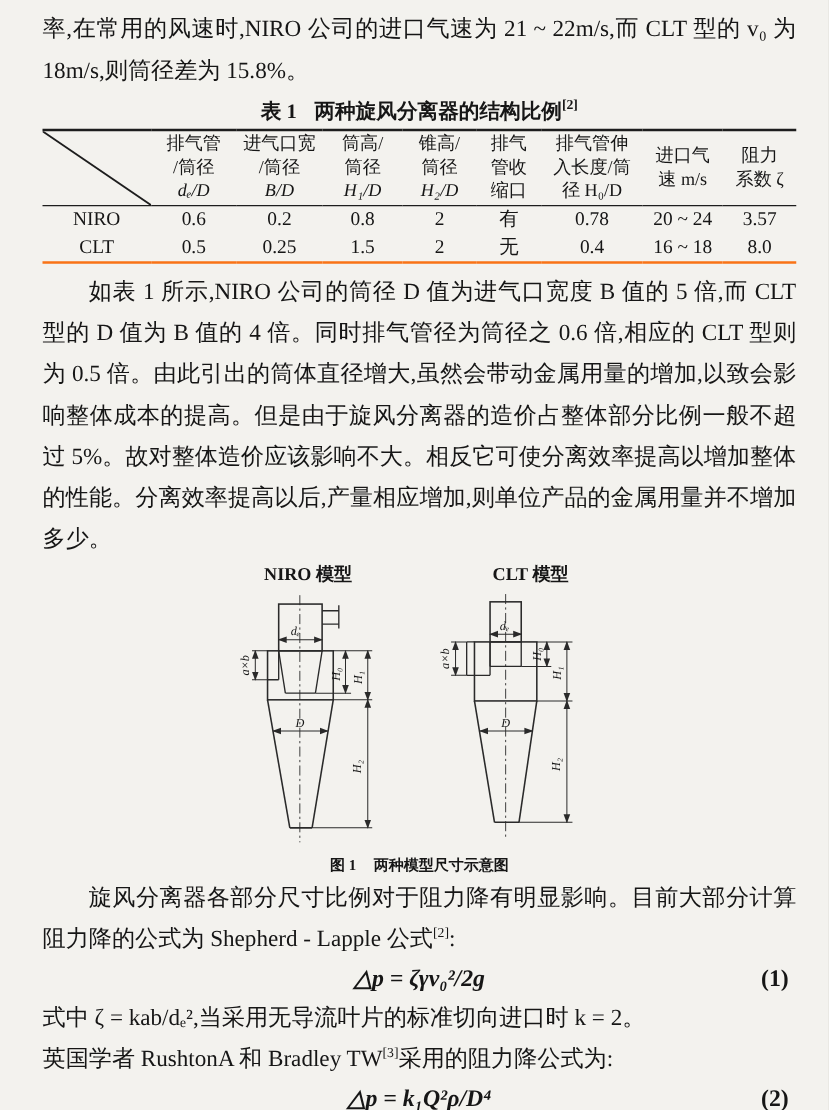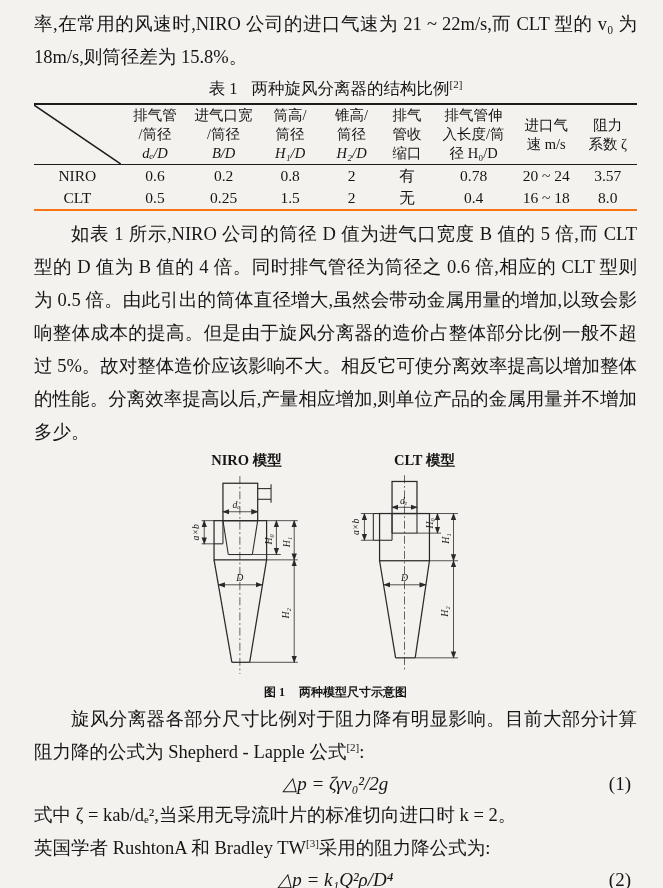--- a/index.html
+++ b/index.html
@@ -19,21 +19,21 @@
     line-height: 33px;
     text-align: justify;
     margin: 0;
   }
   .indent { text-indent: 2em; }
   sup.ref { font-size: 11px; line-height: 0; }
 
   
   .table-title {
     text-align: center;
-    font-weight: normal;
+    font-weight: bold;
     font-size: 16.5px;
     margin: 4px 0 3px 0;
   }
   .title-label { margin-right: 14px; }
   table.spec {
     width: 100%;
     table-layout: fixed;
     border-collapse: collapse;
     border-top: 2px solid #1d1d1d;
     border-bottom: 2px solid #f97316;
@@ -75,20 +75,21 @@
     margin: 3px 0 2px 0;
   }
   .cap-label { margin-right: 14px; }
 
   
   .formula-row {
     position: relative;
     text-align: center;
     font-size: 19px;
     line-height: 30px;
+    font-weight: bold;
   }
   .formula { font-style: italic; font-family: "Liberation Serif", serif; }
   .formula-num { position: absolute; right: 6px; top: 0; font-style: normal; }
 </style>
 </head>
 <body>
 
 <div class="page">
 
   <p class="para">率,在常用的风速时,NIRO 公司的进口气速为 21 ~ 22m/s,而 CLT 型的 v₀ 为 18m/s,则筒径差为 15.8%。</p>

